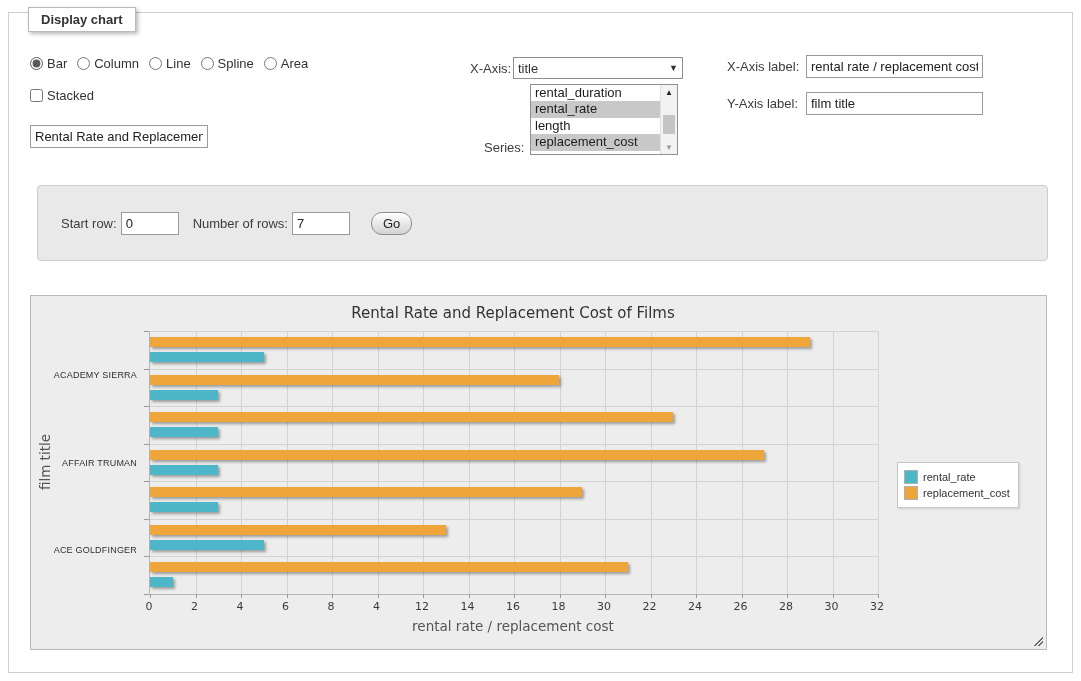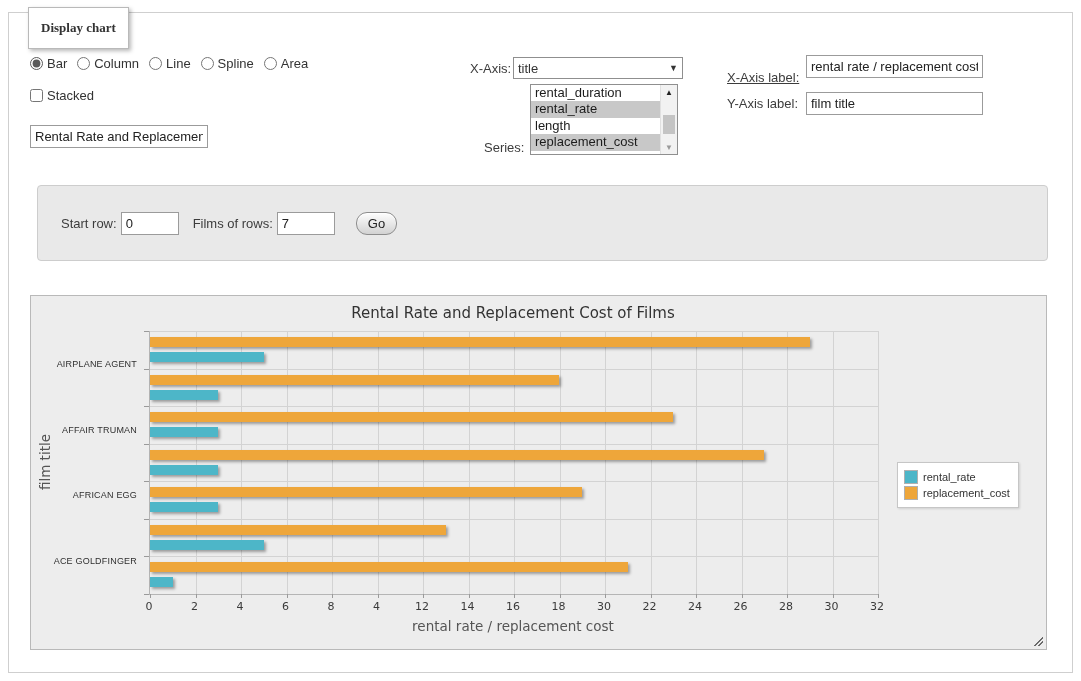--- a/index.html
+++ b/index.html
@@ -1,21 +1,21 @@
 <!DOCTYPE html>
 <html><head>
 <meta charset="utf-8">
 <style>
   html,body{margin:0;padding:0;background:#fff;}
   body{width:1081px;height:681px;position:relative;font-family:"Liberation Sans",sans-serif;font-size:13px;color:#333;overflow:hidden;}
   .abs{position:absolute;}
 
   
   .outer-fieldset{left:8px;top:12px;width:1063px;height:659px;border:1px solid #cfcfcf;background:#fff;}
-  .legend-box{left:28px;top:7px;background:#fff;border:1px solid #b9b9b9;padding:12px 12px;font-weight:bold;font-size:13px;color:#333;box-shadow:2px 2px 4px rgba(0,0,0,0.28);font-family:Liberation Serif, serif;}
+  .legend-box{left:28px;top:7px;background:#fff;border:1px solid #b9b9b9;padding:4px 12px;font-weight:bold;font-size:13px;color:#333;box-shadow:2px 2px 4px rgba(0,0,0,0.28);}
 
   
   .radio-row{left:30px;top:56px;display:flex;align-items:center;}
   .radio-row label{display:inline-flex;align-items:center;margin-right:10px;}
   input[type=radio],input[type=checkbox]{accent-color:#5a5a5a;margin:0 4px 0 0;width:13px;height:13px;}
   .stacked-row{left:30px;top:88px;display:flex;align-items:center;}
   .text-input{border:1px solid #9b9b9b;background:#fff;color:#222;font-family:"Liberation Sans",sans-serif;font-size:13px;padding:2px 4px;height:17px;}
   .title-input{left:30px;top:125px;width:168px;white-space:nowrap;overflow:hidden;}
   .lbl{color:#3c3c3c;}
 
@@ -26,21 +26,21 @@
   .series-lbl{left:484px;top:140px;}
   .series-list{left:530px;top:84px;width:148px;height:71px;background:#fff;border:1px solid #8f8f8f;box-sizing:border-box;overflow:hidden;}
   .list-option{height:16.4px;line-height:16.4px;padding-left:4px;margin-right:16px;color:#1c1c1c;white-space:nowrap;}
   .list-option.sel{background:#c8c8c8;}
   .sb{position:absolute;right:0;top:0;bottom:0;width:16px;background:#f2f2f2;border-left:1px solid #e0e0e0;}
   .sb-up,.sb-down{position:absolute;left:0;right:0;height:14px;display:flex;align-items:center;justify-content:center;font-size:8px;background:#f2f2f2;}
   .sb-up{top:0;color:#222;}
   .sb-down{bottom:0;color:#9a9a9a;}
   .sb-thumb{position:absolute;left:2px;right:2px;top:30px;height:19px;background:#c4c4c4;}
 
-  .xlabel-lbl{left:727px;top:70px;text-decoration:underline;}
+  .xlabel-lbl{left:727px;top:59px;}
   .xlabel-input{left:806px;top:55px;width:167px;white-space:nowrap;overflow:hidden;}
   .ylabel-lbl{left:727px;top:96px;}
   .ylabel-input{left:806px;top:92px;width:167px;}
 
   
   .rows-panel{left:37px;top:185px;width:1011px;height:76px;background:#e9e9e9;border:1px solid #cdcdcd;border-radius:4px;box-sizing:border-box;}
   .rows-inner{position:absolute;left:23px;top:0;bottom:0;display:flex;align-items:center;}
   .rows-inner .lbl{margin-right:4px;}
   .small-input{width:48px;}
   .num-rows-lbl{margin-left:14px;}
@@ -129,35 +129,34 @@
 <span class="abs lbl xlabel-lbl">X-Axis label:</span>
 <input class="abs text-input xlabel-input" value="rental rate / replacement cost" style="">
 
 <span class="abs lbl ylabel-lbl">Y-Axis label:</span>
 <input class="abs text-input ylabel-input" value="film title" style="">
 
 <div class="abs rows-panel">
   <div class="rows-inner">
     <span class="lbl">Start row:</span>
     <input class="text-input small-input" value="0" style="">
-    <span class="lbl num-rows-lbl">Films of rows:</span>
+    <span class="lbl num-rows-lbl">Number of rows:</span>
     <input class="text-input small-input" value="7" style="">
     <button class="go-btn">Go</button>
   </div>
 </div>
 
 <div class="abs chart-panel">
   <div class="chart-title">Rental Rate and Replacement Cost of Films</div>
   <div class="y-axis-title">
     <span>film title</span>
   </div>
   <div class="y-cats">
-      <div class="ycat">AIRPLANE AGENT</div>
+      <div class="ycat">ACADEMY SIERRA</div>
       <div class="ycat">AFFAIR TRUMAN</div>
-      <div class="ycat">AFRICAN EGG</div>
       <div class="ycat">ACE GOLDFINGER</div>
     </div>
   <div class="plot-area">
       <div class="xtickmark" style="left:0%"></div>
       <div class="vgrid" style="left:6.25%"></div>
       <div class="xtickmark" style="left:6.25%"></div>
       <div class="vgrid" style="left:12.5%"></div>
       <div class="xtickmark" style="left:12.5%"></div>
       <div class="vgrid" style="left:18.75%"></div>
       <div class="xtickmark" style="left:18.75%"></div>

